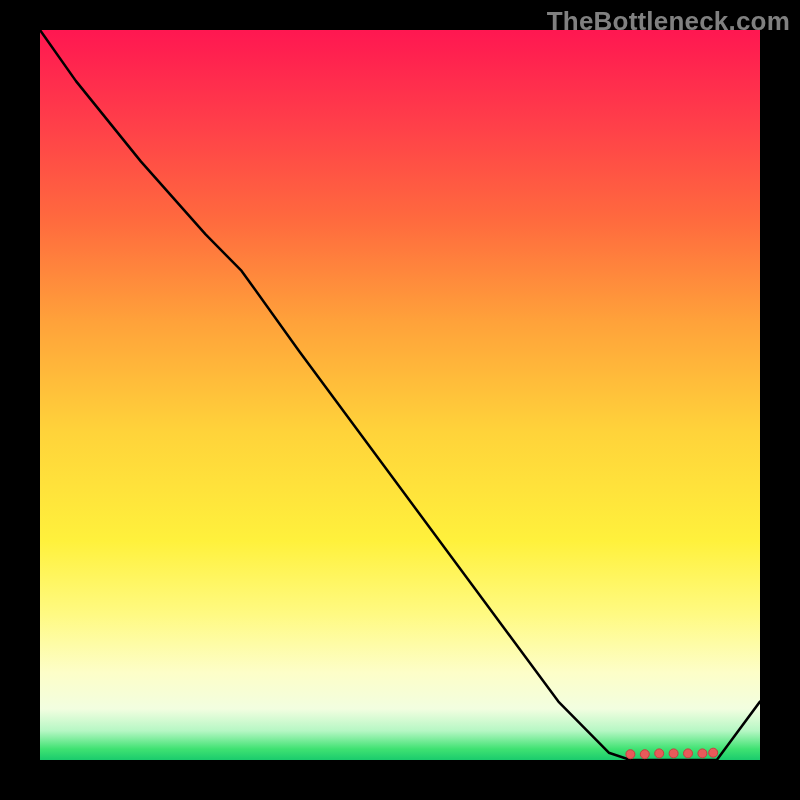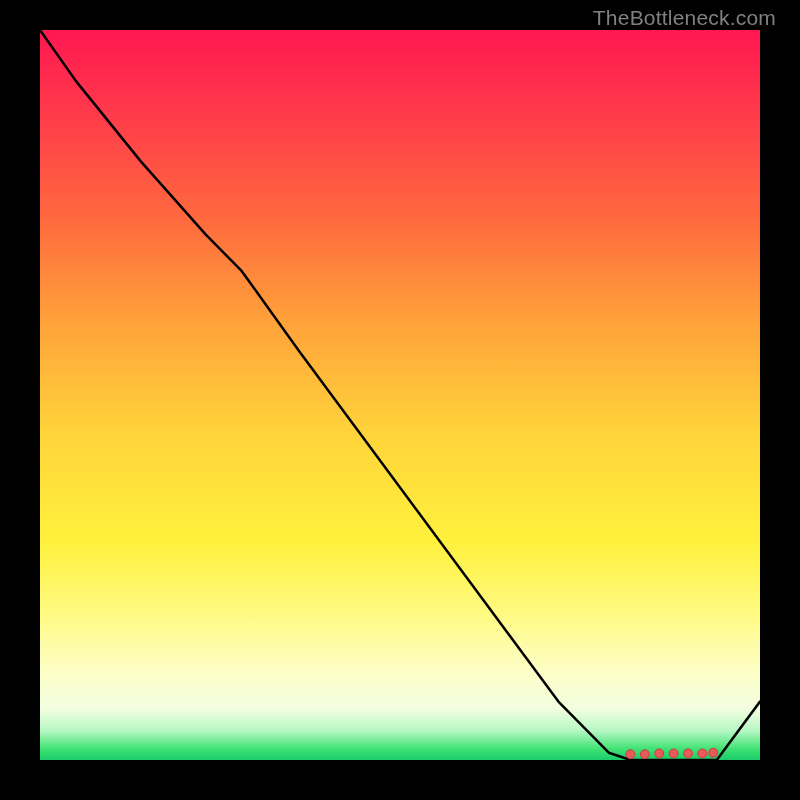--- a/index.html
+++ b/index.html
@@ -13,24 +13,24 @@
   }
   .frame {
     position: relative;
     width: 800px;
     height: 800px;
     background: #000;
   }
   .watermark {
     position: absolute;
     top: 6px;
-    right: 24px;
+    right: 10px;
     color: #808080;
-    font-size: 21px;
-    font-weight: 400;
+    font-size: 26px;
+    font-weight: 700;
     letter-spacing: 0.2px;
   }
   .plot-area {
     position: absolute;
     left: 40px;
     top: 30px;
     width: 720px;
     height: 730px;
     
     background: linear-gradient(

